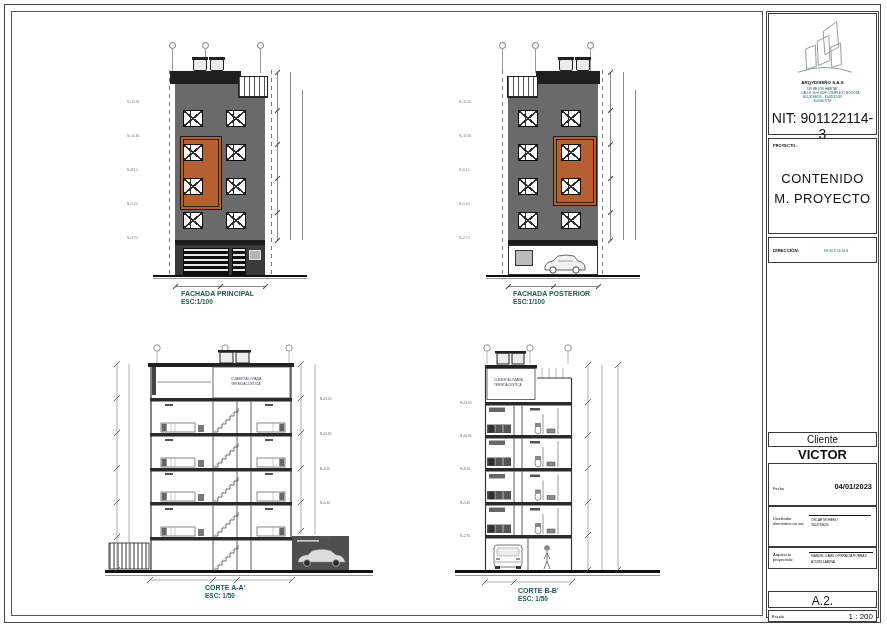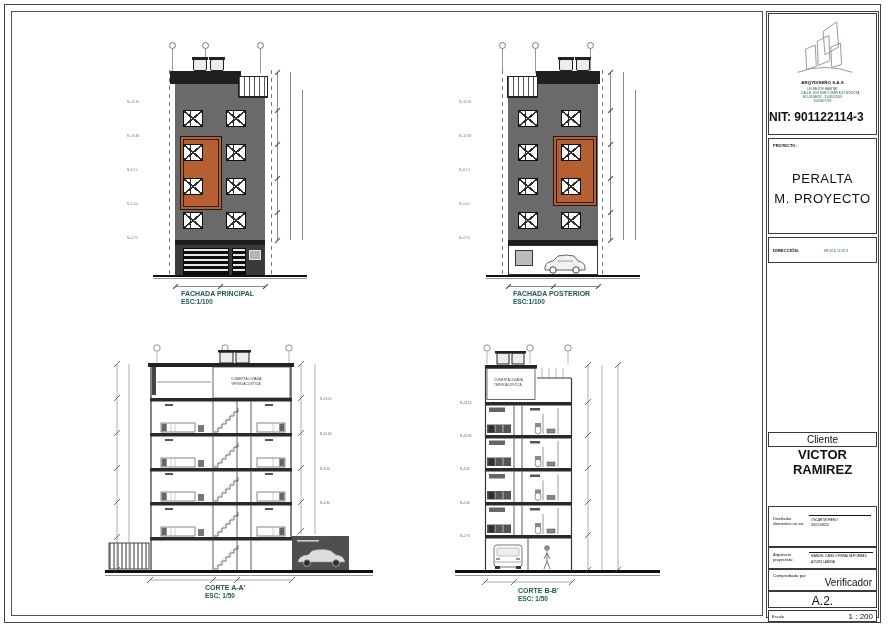--- a/index.html
+++ b/index.html
@@ -465,63 +465,63 @@
         <path d="M12 32 L22 28 L23 50 L13 53 Z"></path>
         <path d="M38 30 L48 26 L49 48 L39 51 Z"></path>
         <path d="M4 56 Q32 46 60 56"></path>
       </g>
     </svg>
     <div class="abs s55 sc" style="top:66px;font-weight:bold;">ARQYDISEÑO S.A.S</div>
     <div class="abs s40 sc teal" style="top:73px;">UN MEJOR HABITAT</div>
     <div class="abs s40 sc teal" style="top:77px;">CALLE 16 H SUR COMPLEJO BOGOTA</div>
     <div class="abs s40 sc teal" style="top:81px;">601-9194633 - 3143532097</div>
     <div class="abs s40 sc teal" style="top:85px;">3003407759</div>
-    <div class="abs" style="top:96px;left:0;right:0;text-align:left;font-size:12px;font-weight:bold;">NIT: 901122114-3</div>
+    <div class="abs" style="top:96px;left:0;right:0;text-align:center;font-size:14px;font-weight:normal;">NIT: 901122114-3</div>
   </div>
 
   <div class="box" style="left:768px;top:138px;width:109px;height:96px;">
     <div class="abs s50" style="left:4px;top:4px;font-weight:bold;">PROYECTO:</div>
     <div class="abs" style="left:0;right:0;top:30px;text-align:center;font-size:13px;letter-spacing:0.5px;line-height:1.5;">
-      <div>PERALTA</div>
+      <div>CONTENIDO</div>
       <div>M. PROYECTO</div>
     </div>
   </div>
 
   <div class="box" style="left:768px;top:237px;width:109px;height:26px;">
     <div class="abs s55" style="left:4px;top:10px;font-weight:bold;">DIRECCIÓN:</div>
     <div class="abs s40 teal" style="left:55px;top:11px;">KR 34 D 16 26 S</div>
   </div>
 
 
   <div class="box" style="left:768px;top:432px;width:109px;height:15px;">
     <div class="abs" style="left:0;right:0;top:1px;text-align:center;font-size:10px;">Cliente</div>
     <div class="abs" style="left:0;right:0;top:14px;text-align:center;font-size:13px;font-weight:bold;">VICTOR RAMIREZ</div>
   </div>
 
+  <div class="box" style="left:768px;top:463px;width:109px;height:43px;">
+    <div class="abs s50" style="left:4px;top:22px;">Fecha</div>
+    <div class="abs" style="right:4px;top:18px;font-size:7.5px;font-weight:bold;">04/01/2023</div>
+  </div>
 
   <div class="box" style="left:768px;top:506px;width:109px;height:41px;">
     <div class="abs s50" style="left:4px;top:9px;">Diseñador</div>
     <div class="abs s50" style="left:4px;top:14px;">elementos no est.</div>
     <div class="abs" style="left:40px;top:8px;width:62px;height:1px;background:#111;"></div>
     <div class="abs s40" style="left:42px;top:11px;">OSCAR MORENO</div>
     <div class="abs s40" style="left:42px;top:16px;">3002169020</div>
   </div>
 
   <div class="box" style="left:768px;top:547px;width:109px;height:22px;">
     <div class="abs s50" style="left:4px;top:4px;">Arquitecto</div>
     <div class="abs s50" style="left:4px;top:9px;">proyectista:</div>
     <div class="abs" style="left:40px;top:4px;width:64px;height:1px;background:#111;"></div>
     <div class="abs s40" style="left:42px;top:6px;">MANUEL CAMILO PERALTA PORRAS</div>
     <div class="abs s40" style="left:42px;top:12px;">A25283 LAMINA</div>
   </div>
 
-  <div class="box" style="left:768px;top:569px;width:109px;height:22px;">
-    <div class="abs s55" style="left:4px;top:3px;">Comprobado por</div>
-    <div class="abs" style="right:4px;bottom:2px;font-size:10px;">Verificador</div>
-  </div>
 
   <div class="box" style="left:768px;top:591px;width:109px;height:17px;">
     <div class="abs" style="left:0;right:0;top:2px;text-align:center;font-size:12px;">A.2.</div>
   </div>
 
   <div class="box" style="left:768px;top:610px;width:109px;height:12px;">
     <div class="abs s50" style="left:3px;top:3px;">Escala</div>
     <div class="abs" style="right:3px;top:1px;font-size:8px;">1 : 200</div>
   </div>
 

